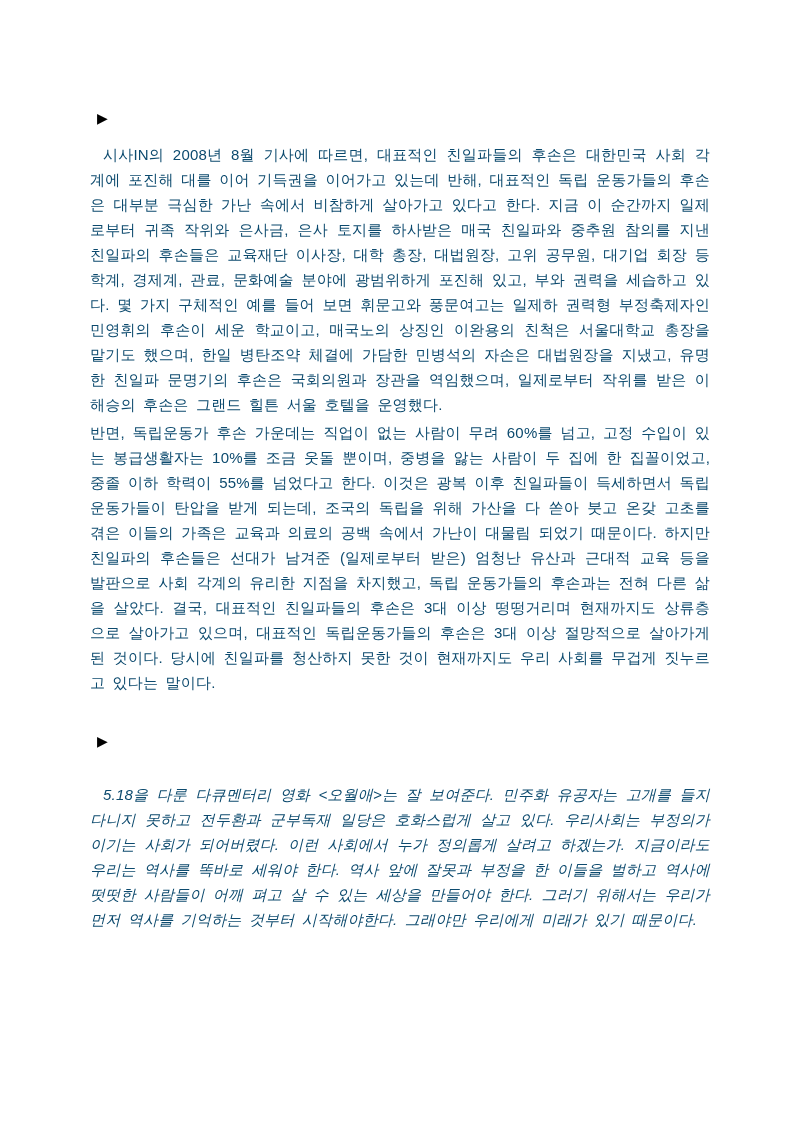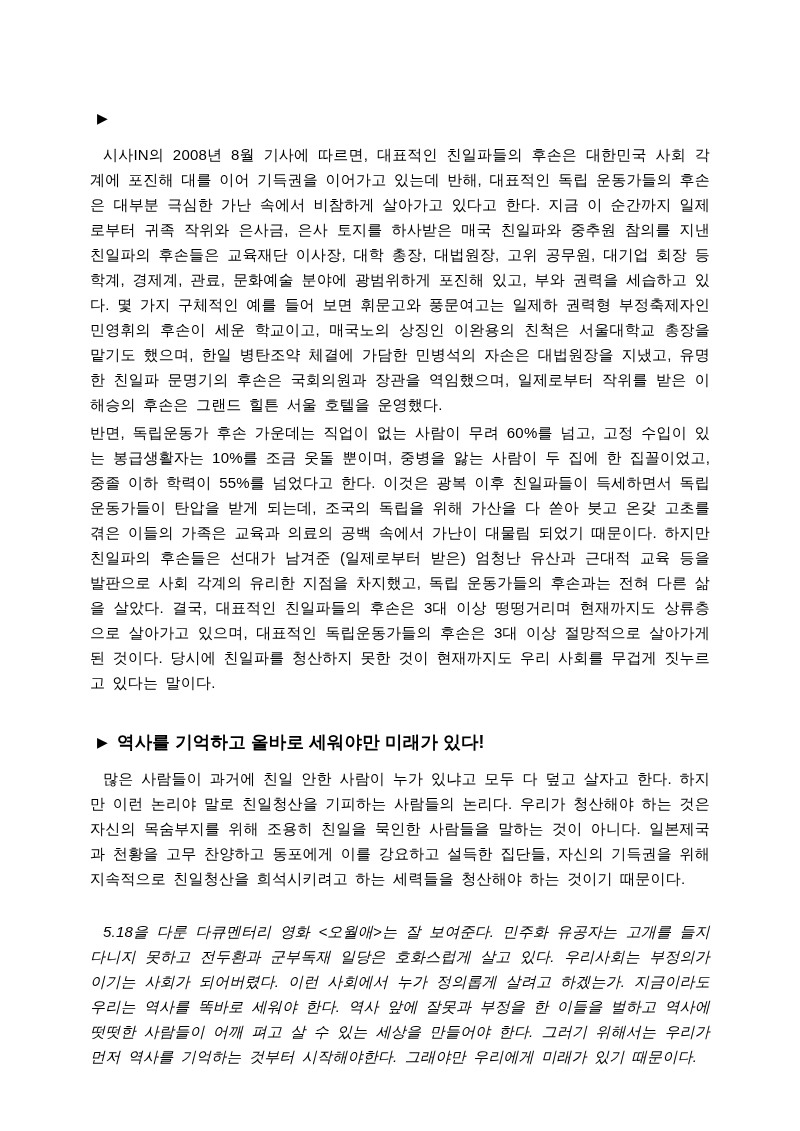--- a/index.html
+++ b/index.html
@@ -35,21 +35,21 @@
     flex: 0 0 auto;
     transform: translateY(-1px);
   }
   .section-heading.second {
     margin-top: 36px;
   }
   .body-paragraph {
     margin: 0 0 3px 0;
     font-size: 15px;
     line-height: 25px;
-    color: #000000;
+    color: #0c4a6e;
     text-align: justify;
     word-break: break-all;
     letter-spacing: 0.2px;
     word-spacing: 3px;
   }
   .body-paragraph.indent {
     text-indent: 13px;
   }
   .body-paragraph.gap-before {
     margin-top: 28px;
@@ -64,20 +64,18 @@
   <h2 class="section-heading">
     <span class="bullet">▶</span>
   </h2>
 
   <p class="body-paragraph indent">시사IN의 2008년 8월 기사에 따르면, 대표적인 친일파들의 후손은 대한민국 사회 각계에 포진해 대를 이어 기득권을 이어가고 있는데 반해, 대표적인 독립 운동가들의 후손은 대부분 극심한 가난 속에서 비참하게 살아가고 있다고 한다. 지금 이 순간까지 일제로부터 귀족 작위와 은사금, 은사 토지를 하사받은 매국 친일파와 중추원 참의를 지낸 친일파의 후손들은 교육재단 이사장, 대학 총장, 대법원장, 고위 공무원, 대기업 회장 등 학계, 경제계, 관료, 문화예술 분야에 광범위하게 포진해 있고, 부와 권력을 세습하고 있다. 몇 가지 구체적인 예를 들어 보면 휘문고와 풍문여고는 일제하 권력형 부정축제자인 민영휘의 후손이 세운 학교이고, 매국노의 상징인 이완용의 친척은 서울대학교 총장을 맡기도 했으며, 한일 병탄조약 체결에 가담한 민병석의 자손은 대법원장을 지냈고, 유명한 친일파 문명기의 후손은 국회의원과 장관을 역임했으며, 일제로부터 작위를 받은 이해승의 후손은 그랜드 힐튼 서울 호텔을 운영했다.</p>
 
   <p class="body-paragraph">반면, 독립운동가 후손 가운데는 직업이 없는 사람이 무려 60%를 넘고, 고정 수입이 있는 봉급생활자는 10%를 조금 웃돌 뿐이며, 중병을 앓는 사람이 두 집에 한 집꼴이었고, 중졸 이하 학력이 55%를 넘었다고 한다. 이것은 광복 이후 친일파들이 득세하면서 독립 운동가들이 탄압을 받게 되는데, 조국의 독립을 위해 가산을 다 쏟아 붓고 온갖 고초를 겪은 이들의 가족은 교육과 의료의 공백 속에서 가난이 대물림 되었기 때문이다. 하지만 친일파의 후손들은 선대가 남겨준 (일제로부터 받은) 엄청난 유산과 근대적 교육 등을 발판으로 사회 각계의 유리한 지점을 차지했고, 독립 운동가들의 후손과는 전혀 다른 삶을 살았다. 결국, 대표적인 친일파들의 후손은 3대 이상 떵떵거리며 현재까지도 상류층으로 살아가고 있으며, 대표적인 독립운동가들의 후손은 3대 이상 절망적으로 살아가게 된 것이다. 당시에 친일파를 청산하지 못한 것이 현재까지도 우리 사회를 무겁게 짓누르고 있다는 말이다.</p>
 
   <h2 class="section-heading second">
     <span class="bullet">▶</span>
-    <span>역사를 기억하고 올바로 세워야만 미래가 있다!</span>
   </h2>
 
-  <p class="body-paragraph indent">많은 사람들이 과거에 친일 안한 사람이 누가 있냐고 모두 다 덮고 살자고 한다. 하지만 이런 논리야 말로 친일청산을 기피하는 사람들의 논리다. 우리가 청산해야 하는 것은 자신의 목숨부지를 위해 조용히 친일을 묵인한 사람들을 말하는 것이 아니다. 일본제국과 천황을 고무 찬양하고 동포에게 이를 강요하고 설득한 집단들, 자신의 기득권을 위해 지속적으로 친일청산을 희석시키려고 하는 세력들을 청산해야 하는 것이기 때문이다.</p>
 
   <p class="body-paragraph indent gap-before">5.18을 다룬 다큐멘터리 영화 &lt;오월애&gt;는 잘 보여준다. 민주화 유공자는 고개를 들지 다니지 못하고 전두환과 군부독재 일당은 호화스럽게 살고 있다. 우리사회는 부정의가 이기는 사회가 되어버렸다. 이런 사회에서 누가 정의롭게 살려고 하겠는가. 지금이라도 우리는 역사를 똑바로 세워야 한다. 역사 앞에 잘못과 부정을 한 이들을 벌하고 역사에 떳떳한 사람들이 어깨 펴고 살 수 있는 세상을 만들어야 한다. 그러기 위해서는 우리가 먼저 역사를 기억하는 것부터 시작해야한다. 그래야만 우리에게 미래가 있기 때문이다.</p>
 
 </div>
 
 </body></html>

